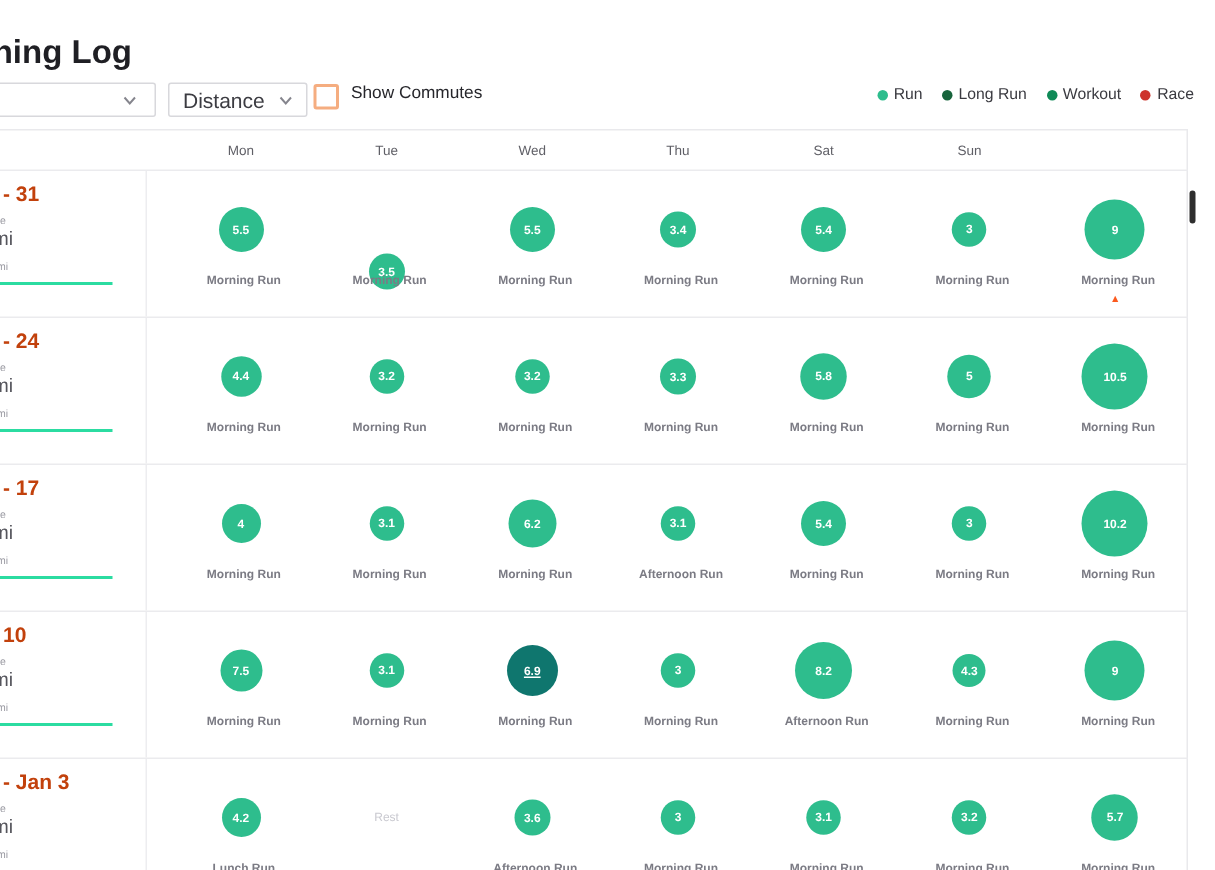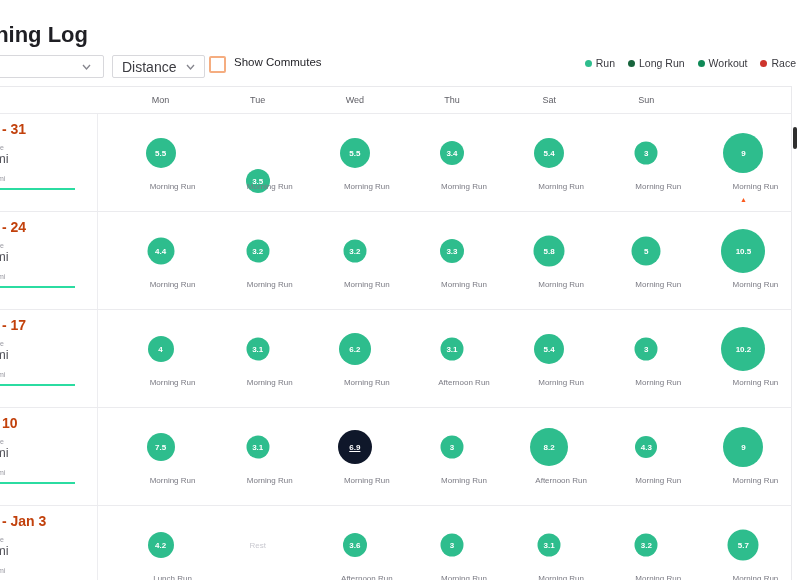--- a/index.html
+++ b/index.html
@@ -29,21 +29,21 @@
              box-sizing:border-box;overflow:hidden;}
   .week-dates{position:absolute;left:2px;top:7px;font-size:14px;font-weight:700;color:#c2410c;white-space:nowrap;}
   .week-stat-label{position:absolute;left:0;top:30px;font-size:7px;color:#9a9aa2;white-space:nowrap;}
   .week-stat-value{position:absolute;left:-5px;top:37px;font-size:13px;color:#55555c;white-space:nowrap;}
   .week-goal{position:absolute;left:-2px;top:61px;font-size:7px;color:#9a9aa2;white-space:nowrap;}
   .week-progress{position:absolute;left:0;top:74px;width:75px;height:2px;}
   .day-cells{position:absolute;left:112px;top:0;width:680px;height:100%;display:grid;grid-template-columns:repeat(7,1fr);}
   .day-cell{position:relative;}
   .bubble{position:absolute;left:50%;top:39px;transform:translate(-50%,-50%);border-radius:50%;
           color:#fff;font-size:8px;font-weight:700;display:flex;align-items:center;justify-content:center;cursor:pointer;}
-  .activity-label{position:absolute;top:68px;left:12px;width:100%;text-align:center;font-size:8px;color:#7b7b84;white-space:nowrap;}
+  .activity-label{position:absolute;top:68px;left:2px;width:100%;text-align:center;font-size:8px;color:#7b7b84;white-space:nowrap;font-weight:bold;}
   .rest-label{position:absolute;left:50%;top:39px;transform:translate(-50%,-50%);font-size:8px;color:#c9c9d0;}
   .marker{position:absolute;top:82px;left:0;width:100%;text-align:center;font-size:7px;line-height:8px;}
   .scroll-thumb{position:absolute;left:793px;top:127px;width:4px;height:22px;border-radius:2px;cursor:pointer;}
 </style>
 </head>
 <body>
 
 <div class="app">
   <h1 class="title">Training Log</h1>
 
@@ -224,21 +224,21 @@
           <div class="day-cells">
             <div class="day-cell">
               <div class="bubble" style="width: 28px; height: 28px; background: rgb(46, 189, 141);">7.5</div>
               <div class="activity-label">Morning Run</div>
             </div>
             <div class="day-cell">
               <div class="bubble" style="width: 23px; height: 23px; background: rgb(46, 189, 141);">3.1</div>
               <div class="activity-label">Morning Run</div>
             </div>
             <div class="day-cell">
-              <div class="bubble" style="width: 34px; height: 34px; background: #0f172a; text-decoration: underline;">6.9</div>
+              <div class="bubble" style="width: 34px; height: 34px; background: #0f766e; text-decoration: underline;">6.9</div>
               <div class="activity-label">Morning Run</div>
             </div>
             <div class="day-cell">
               <div class="bubble" style="width: 23px; height: 23px; background: rgb(46, 189, 141);">3</div>
               <div class="activity-label">Morning Run</div>
             </div>
             <div class="day-cell">
               <div class="bubble" style="width: 38px; height: 38px; background: rgb(46, 189, 141);">8.2</div>
               <div class="activity-label">Afternoon Run</div>
             </div>

